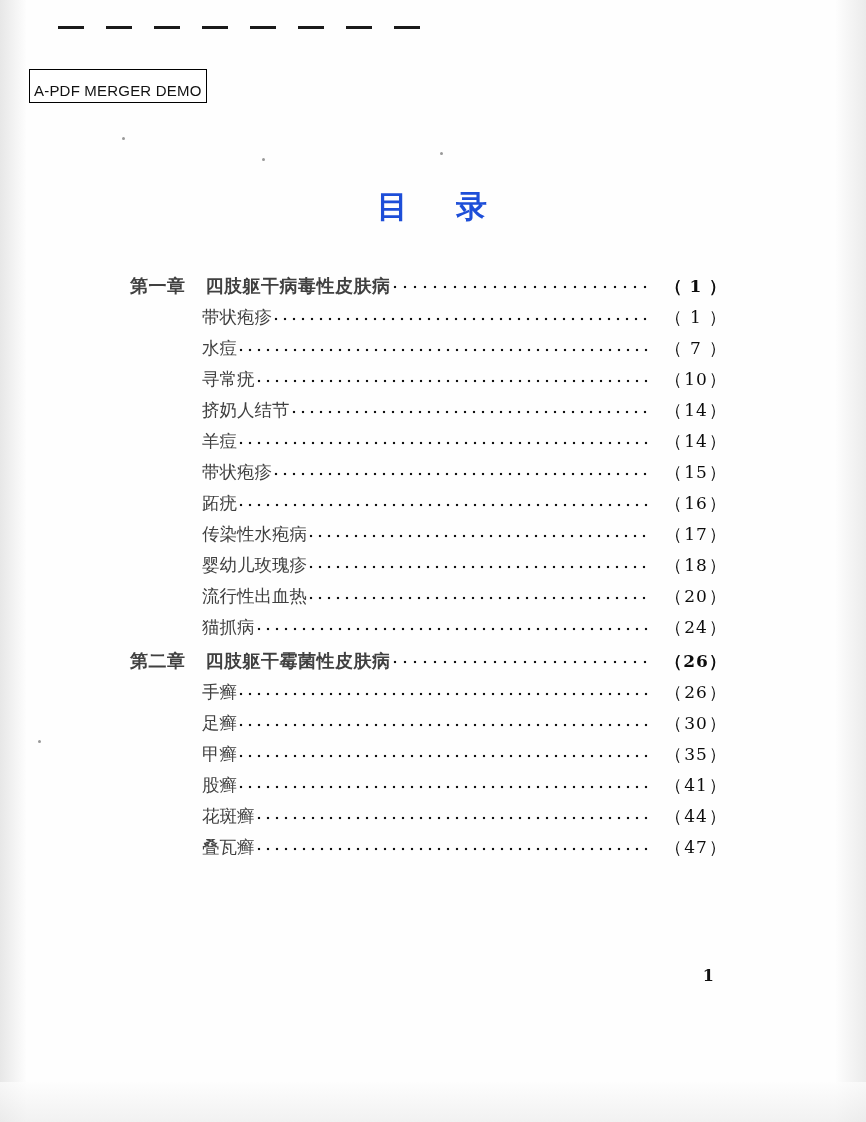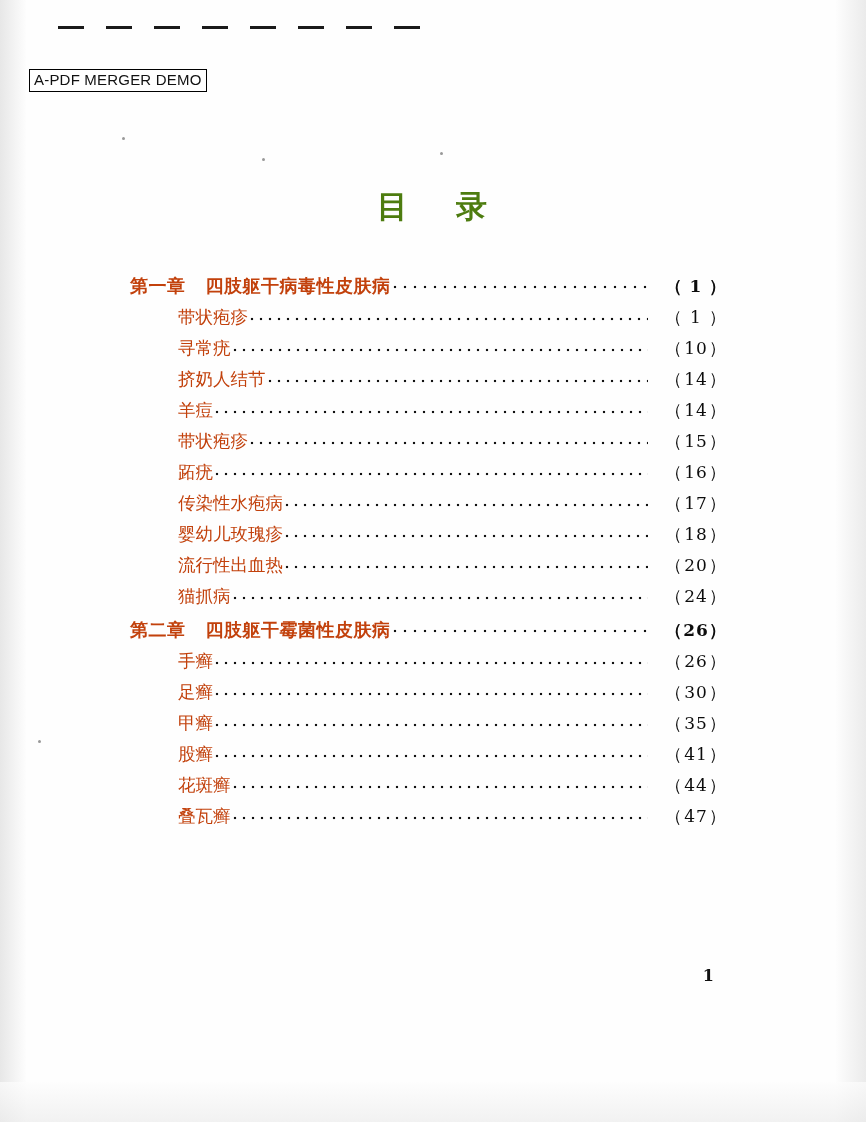--- a/index.html
+++ b/index.html
@@ -58,21 +58,21 @@
     height: 3px;
     background: #1a1a1a;
   }
 
   
   .demo-box {
     position: absolute;
     left: 29px;
     top: 69px;
     border: 1px solid #000;
-    padding: 2px 4px 3px 4px;
+    padding: 13px 4px 3px 4px;
     font-family: "Liberation Sans", sans-serif;
     font-size: 15px;
     letter-spacing: .2px;
     line-height: 1.05;
     color: #111;
     background: #fff;
   }
 
   
   .speck {
@@ -84,54 +84,54 @@
   
   .toc-title {
     position: absolute;
     left: 0; right: 0;
     top: 186px;
     text-align: center;
     font-family: "DejaVu Serif", serif;
     font-weight: bold;
     font-size: 31px;
     letter-spacing: 2px;
-    color: #4d7c0f;
+    color: #1d4ed8;
   }
   .toc-title .gap { display: inline-block; width: 46px; }
 
   
   .toc {
     position: absolute;
     left: 130px;
     top: 264px;
     width: 612px;
   }
   .row {
     display: flex;
     align-items: flex-end;
     height: 31px;
     white-space: nowrap;
   }
   .label {
     font-family: Liberation Serif, serif;
     font-size: 17.5px;
-    color: #c2410c;
+    color: #404040;
     flex: 0 0 auto;
   }
   .row.chapter .label {
     font-weight: bold;
     letter-spacing: .5px;
     font-size: 18px;
   }
   .row.chapter {
     margin-left: 0;
     height: 34px;
   }
   .row.entry {
-    margin-left: 48px;
+    margin-left: 72px;
   }
   .chap-gap { display: inline-block; width: 20px; }
 
   .leader {
     flex: 1 1 auto;
     margin: 0 2px 5px 2px;
     height: 10px;
     overflow: hidden;
     background-image: radial-gradient(circle at 2px 50%, #111 1.3px, transparent 1.6px);
     background-size: 9px 10px;
@@ -201,20 +201,25 @@
         <span class="label"><span>第一章</span><span class="chap-gap"></span><span>四肢躯干病毒性皮肤病</span></span>
         <span class="leader"></span>
         <span class="pagenum"><span class="par">（</span><span class="num">1</span><span class="par">）</span></span>
       </div>
       <div class="row entry">
         <span class="label">带状疱疹</span>
         <span class="leader"></span>
         <span class="pagenum"><span class="par">（</span><span class="num">1</span><span class="par">）</span></span>
       </div>
       <div class="row entry">
+        <span class="label">水痘</span>
+        <span class="leader"></span>
+        <span class="pagenum"><span class="par">（</span><span class="num">7</span><span class="par">）</span></span>
+      </div>
+      <div class="row entry">
         <span class="label">寻常疣</span>
         <span class="leader"></span>
         <span class="pagenum"><span class="par">（</span><span class="num">10</span><span class="par">）</span></span>
       </div>
       <div class="row entry">
         <span class="label">挤奶人结节</span>
         <span class="leader"></span>
         <span class="pagenum"><span class="par">（</span><span class="num">14</span><span class="par">）</span></span>
       </div>
       <div class="row entry">

